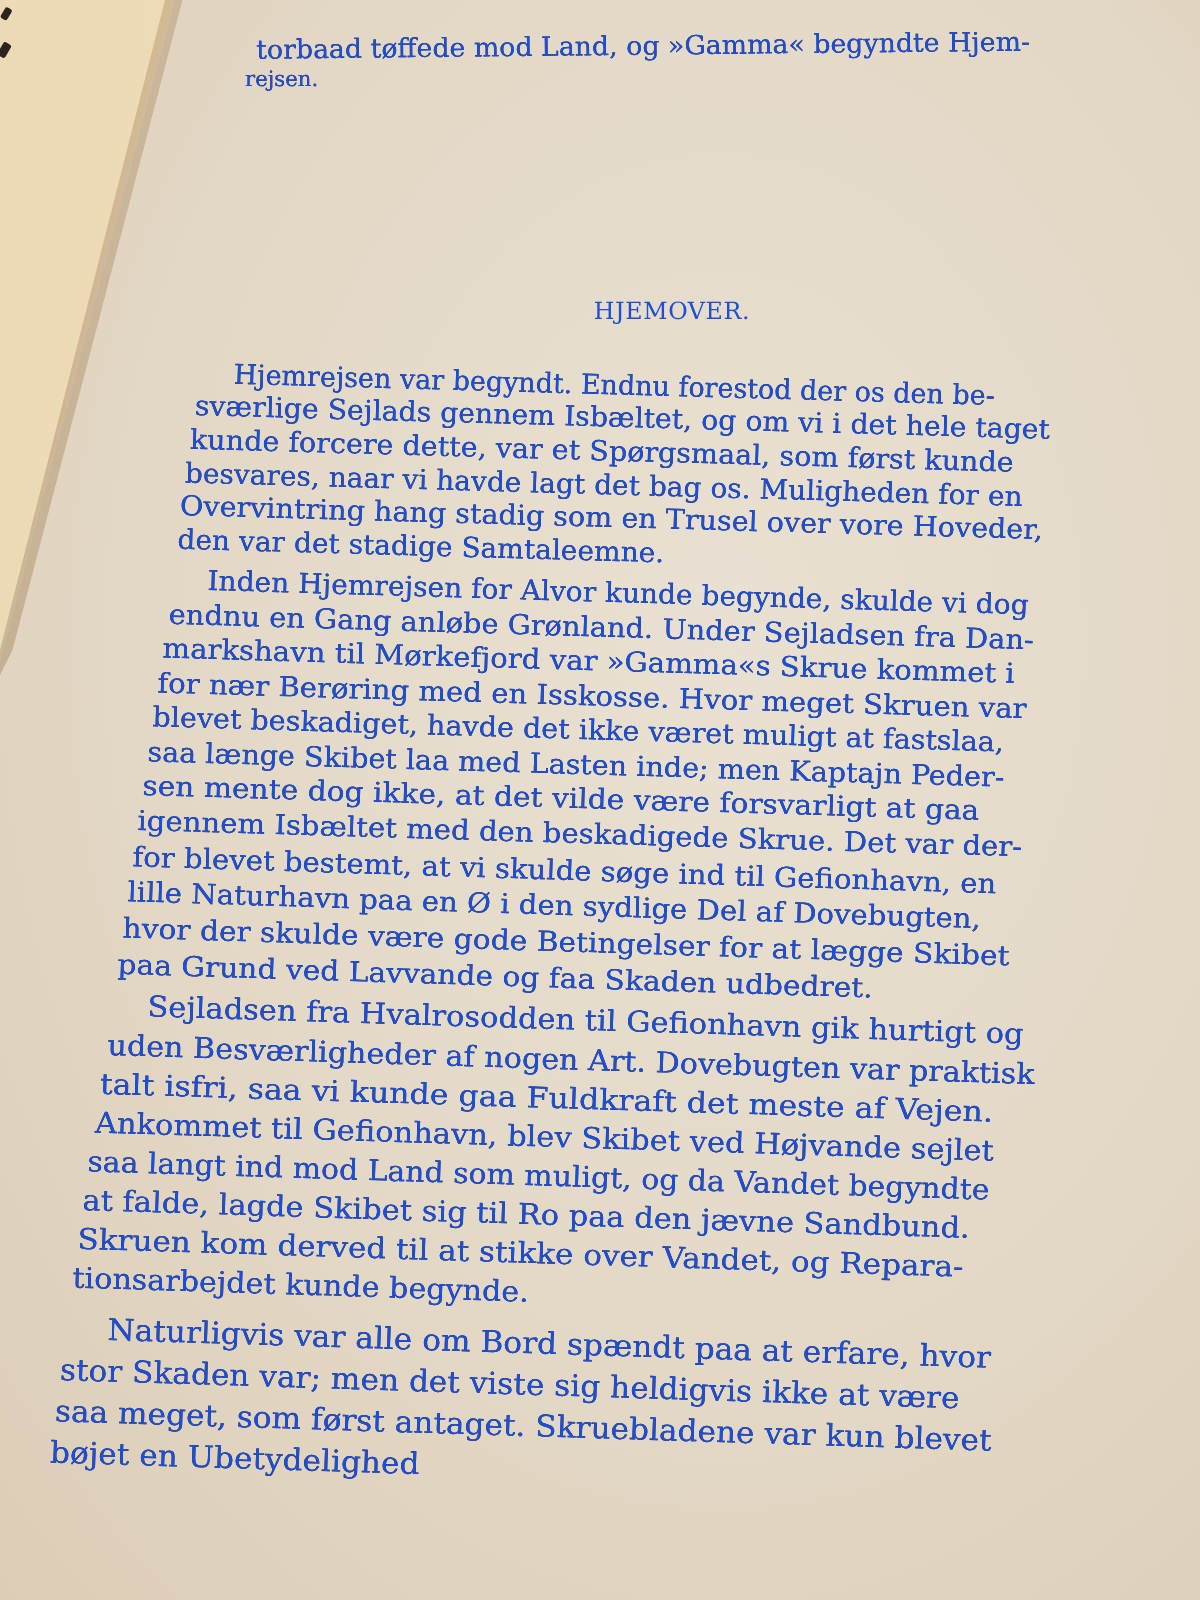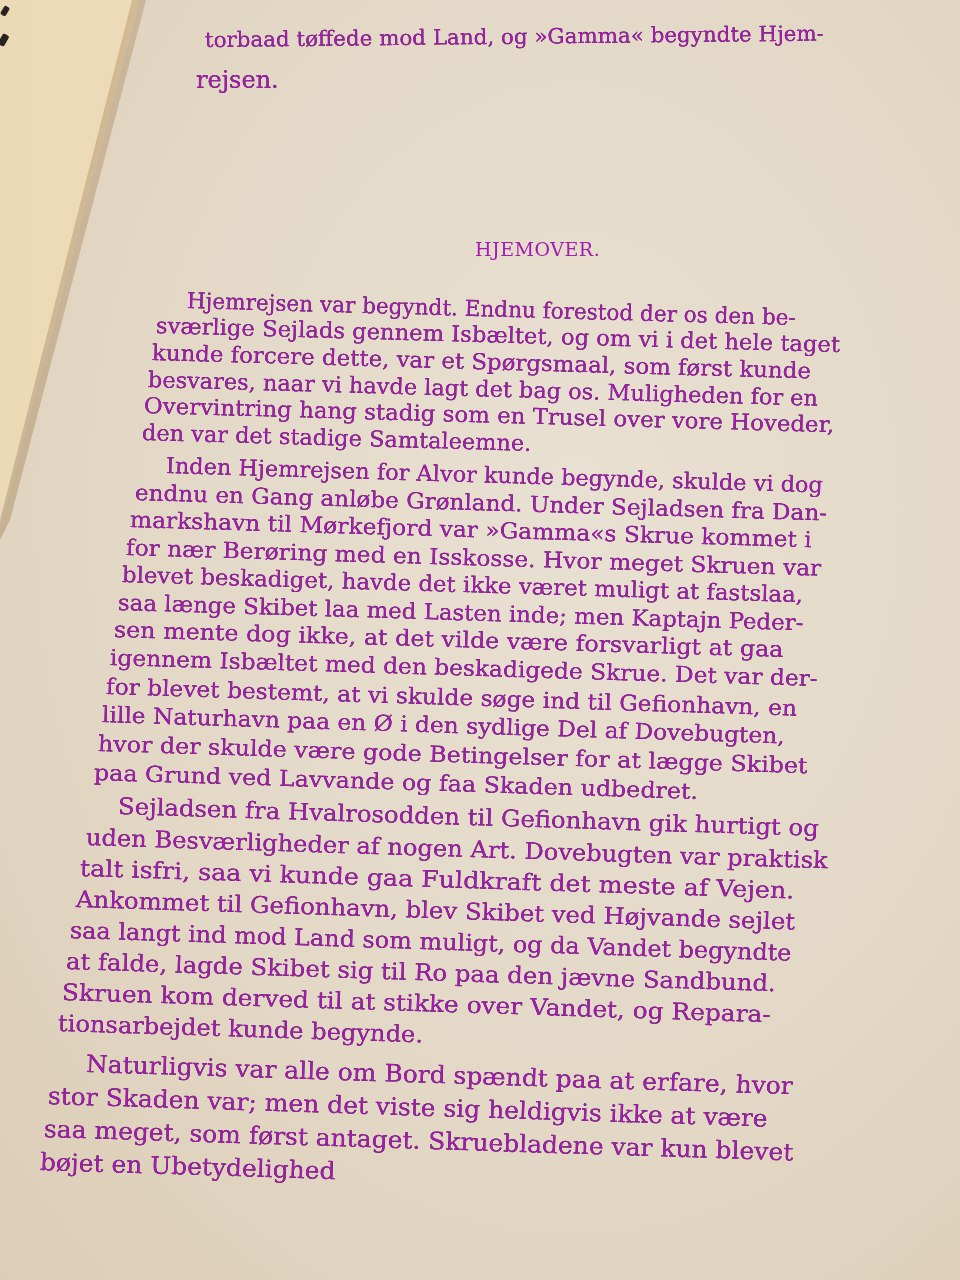--- a/index.html
+++ b/index.html
@@ -23,21 +23,21 @@
     background: linear-gradient(90deg, rgba(150,110,60,0.35), rgba(150,110,60,0));
     clip-path: polygon(132px 0, 146px 0, 10px 520px, 0 540px, 0 520px);
   }
   .right-page {
     position: absolute; left: 0; top: 0; width: 960px; height: 1280px;
     background: radial-gradient(ellipse at 60% 40%, #e8e0d2 0%, #e3d8c6 55%, #dccdb6 100%);
     clip-path: polygon(140px 0, 960px 0, 960px 1280px, 0 1280px, 0 530px);
   }
   .page-text {
     position: absolute; left: 0; top: 0; width: 960px; height: 1280px;
-    color: #a21caf;
+    color: #1d4ed8;
   }
   .line {
     position: absolute; white-space: nowrap; font-size: 22px; line-height: 1;
     transform-origin: left center;
     text-shadow: 0 0 0.4px #1f1a16;
   }
   .heading {
     position: absolute; left: 463px; top: 238px; font-size: 19px; letter-spacing: 0.5px; margin-left: 12px;
   }
 </style>
@@ -46,21 +46,21 @@
 
 <div class="left-page">
   <span class="mark"></span>
   <span class="mark mark2"></span>
 </div>
 <div class="right-page"></div>
 <div class="gutter"></div>
 
 <div class="page-text">
   <div class="line" style="left:205px;top:30px;font-size:21px;transform:rotate(-0.6deg) scaleX(1.02);">torbaad tøffede mod Land, og »Gamma« begyndte Hjem-</div>
-  <div class="line" style="left:196px;top:56px;font-size:24px;margin-top:12px;">rejsen.</div>
+  <div class="line" style="left:196px;top:56px;font-size:17px;">rejsen.</div>
 
   <div class="heading">HJEMOVER.</div>
 
   <div class="line" style="left:187px;top:290px;transform:rotate(1.6deg) scaleX(0.98);">Hjemrejsen var begyndt. Endnu forestod der os den be-</div>
   <div class="line" style="left:156px;top:315px;transform:rotate(1.6deg) scaleX(1.03);">sværlige Sejlads gennem Isbæltet, og om vi i det hele taget</div>
   <div class="line" style="left:152px;top:342px;transform:rotate(1.6deg) scaleX(1.04);">kunde forcere dette, var et Spørgsmaal, som først kunde</div>
   <div class="line" style="left:148px;top:369px;transform:rotate(1.6deg) scaleX(1.02);">besvares, naar vi havde lagt det bag os. Muligheden for en</div>
   <div class="line" style="left:144px;top:395px;transform:rotate(1.6deg) scaleX(1.04);">Overvintring hang stadig som en Trusel over vore Hoveder,</div>
   <div class="line" style="left:142px;top:422px;transform:rotate(1.6deg) scaleX(1.02);">den var det stadige Samtaleemne.</div>
   <div class="line" style="left:166px;top:455px;transform:rotate(1.7deg) scaleX(1.02);">Inden Hjemrejsen for Alvor kunde begynde, skulde vi dog</div>

